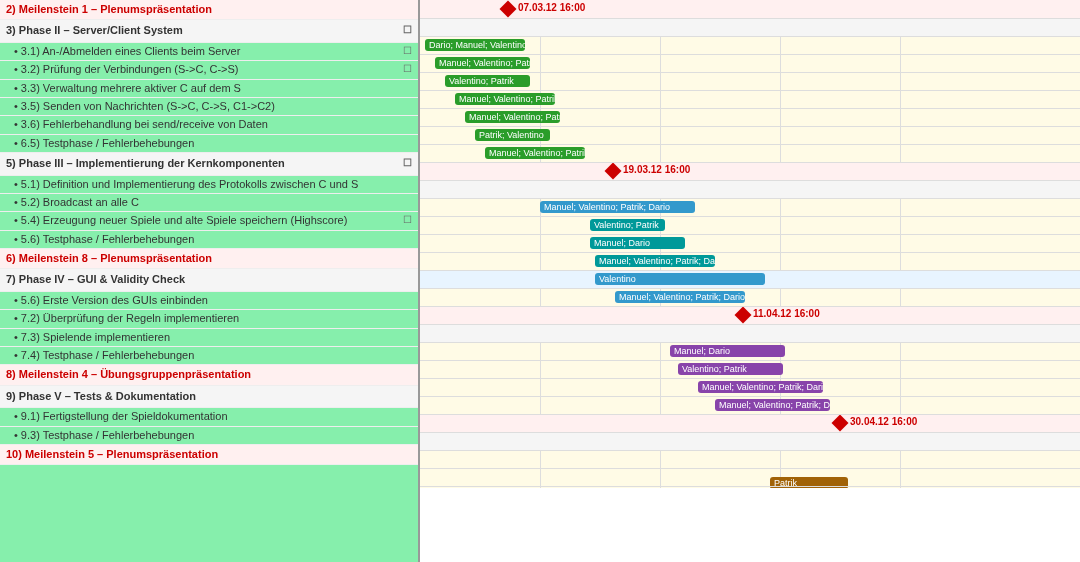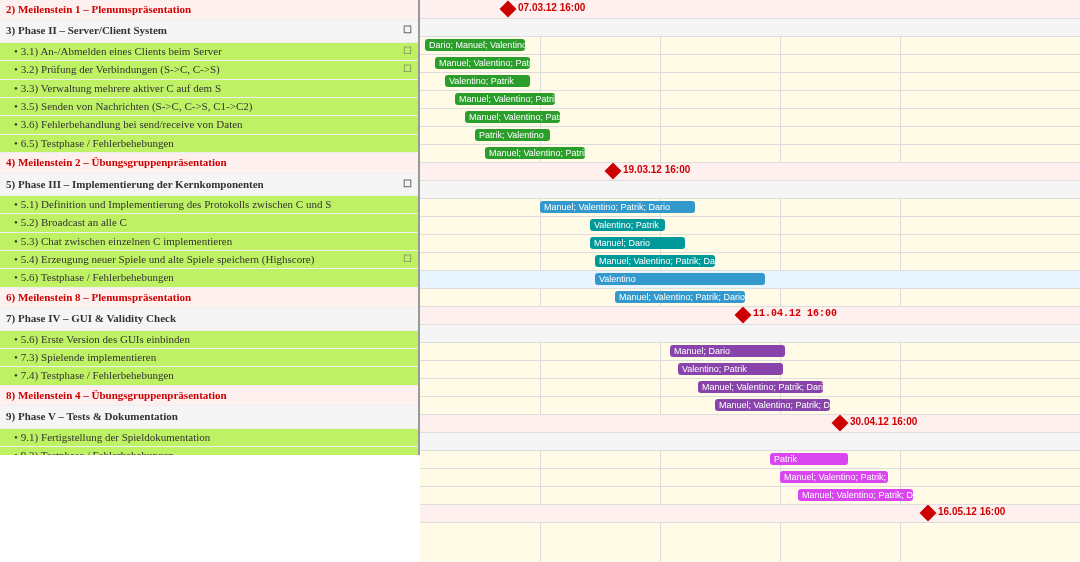--- a/index.html
+++ b/index.html
@@ -13,29 +13,28 @@
     }
     .container {
       display: flex;
       width: 1080px;
       height: 562px;
       overflow: hidden;
     }
     .left-panel {
       width: 420px;
       min-width: 420px;
-      height: 455px;
+      height: 562px;
       overflow: hidden;
       border-right: 2px solid #999;
-      background: #bef264;
-      font-family: Liberation Serif, serif;
+      background: #86efac;
     }
     .right-panel {
       flex: 1;
-      height: 562px;
+      height: 488px;
       overflow: hidden;
       background: #fffbe6;
       position: relative;
     }
 
     
     .row {
       padding: 2px 6px;
       line-height: 1.4;
       border-bottom: 1px solid #eee;
@@ -73,21 +72,21 @@
       align-items: center;
       padding: 0 4px;
       font-size: 9px;
       color: #fff;
       white-space: nowrap;
       overflow: hidden;
     }
     .bar.green { background: #2a9d2a; }
     .bar.blue { background: #3399cc; }
     .bar.purple { background: #8844aa; }
-    .bar.dark-gray { background: #d946ef; }
+    .bar.dark-gray { background: #a16207; margin-top: 24px; }
     .bar.teal { background: #009999; }
 
     .diamond {
       position: absolute;
       width: 12px;
       height: 12px;
       background: #cc0000;
       transform: rotate(45deg);
       top: 3px;
     }
@@ -139,54 +138,51 @@
     <div class="row task">
       <span class="bullet">•</span><span>3.5) Senden von Nachrichten (S-&gt;C, C-&gt;S, C1-&gt;C2)</span>
     </div>
     <div class="row task">
       <span class="bullet">•</span><span>3.6) Fehlerbehandlung bei send/receive von Daten</span>
     </div>
     <div class="row task">
       <span class="bullet">•</span><span>6.5) Testphase / Fehlerbehebungen</span>
     </div>
 
-    <div class="row milestone">
-      <span>4) Meilenstein 2 – Übungsgruppenpräsentation</span>
-    </div>
 
     <div class="row phase-header">
       <span style="float:right;color:#666;font-size:10px;">☐</span>
       <span>5) Phase III – Implementierung der Kernkomponenten</span>
     </div>
     <div class="row task" style="">
       <span class="bullet">•</span><span>5.1) Definition und Implementierung des Protokolls zwischen C und S</span>
     </div>
     <div class="row task">
       <span class="bullet">•</span><span>5.2) Broadcast an alle C</span>
     </div>
     <div class="row task">
-      <span class="bullet">•</span><span>5.3) Chat zwischen einzelnen C implementieren</span>
-    </div>
-    <div class="row task">
       <span style="float:right;color:#666;font-size:10px;">☐</span>
       <span class="bullet">•</span><span>5.4) Erzeugung neuer Spiele und alte Spiele speichern (Highscore)</span>
     </div>
     <div class="row task">
       <span class="bullet">•</span><span>5.6) Testphase / Fehlerbehebungen</span>
     </div>
 
     <div class="row milestone">
       <span>6) Meilenstein 8 – Plenumspräsentation</span>
     </div>
 
     <div class="row phase-header">
       <span>7) Phase IV – GUI &amp; Validity Check</span>
     </div>
     <div class="row task">
       <span class="bullet">•</span><span>5.6) Erste Version des GUIs einbinden</span>
+    </div>
+    <div class="row task">
+      <span class="bullet">•</span><span>7.2) Überprüfung der Regeln implementieren</span>
     </div>
     <div class="row task">
       <span class="bullet">•</span><span>7.3) Spielende implementieren</span>
     </div>
     <div class="row task">
       <span class="bullet">•</span><span>7.4) Testphase / Fehlerbehebungen</span>
     </div>
 
     <div class="row milestone">
       <span>8) Meilenstein 4 – Übungsgruppenpräsentation</span>
@@ -234,21 +230,21 @@
 
       <div style="position:absolute;top:504px;left:0;right:0;height:18px;background:#fff0f0;"></div>
 
       <div class="diamond" style="left:82px;top:3px;"></div>
       <div class="milestone-label" style="left:98px;top:2px;">07.03.12 16:00</div>
 
       <div class="diamond" style="left:187px;top:165px;"></div>
       <div class="milestone-label" style="left:203px;top:164px;">19.03.12 16:00</div>
 
       <div class="diamond" style="left:317px;top:309px;"></div>
-      <div class="milestone-label" style="left:333px;top:308px;font-family:Liberation Mono, monospace;">11.04.12 16:00</div>
+      <div class="milestone-label" style="left:333px;top:308px;">11.04.12 16:00</div>
 
       <div class="diamond" style="left:414px;top:417px;"></div>
       <div class="milestone-label" style="left:430px;top:416px;">30.04.12 16:00</div>
 
       <div class="diamond" style="left:502px;top:507px;"></div>
       <div class="milestone-label" style="left:518px;top:506px;">16.05.12 16:00</div>
 
       <div class="bar green" style="left:5px;top:39px;width:100px;">Dario; Manuel; Valentino; Patrik</div>
 
       <div class="bar green" style="left:15px;top:57px;width:95px;">Manuel; Valentino; Patrik; Dario</div>

